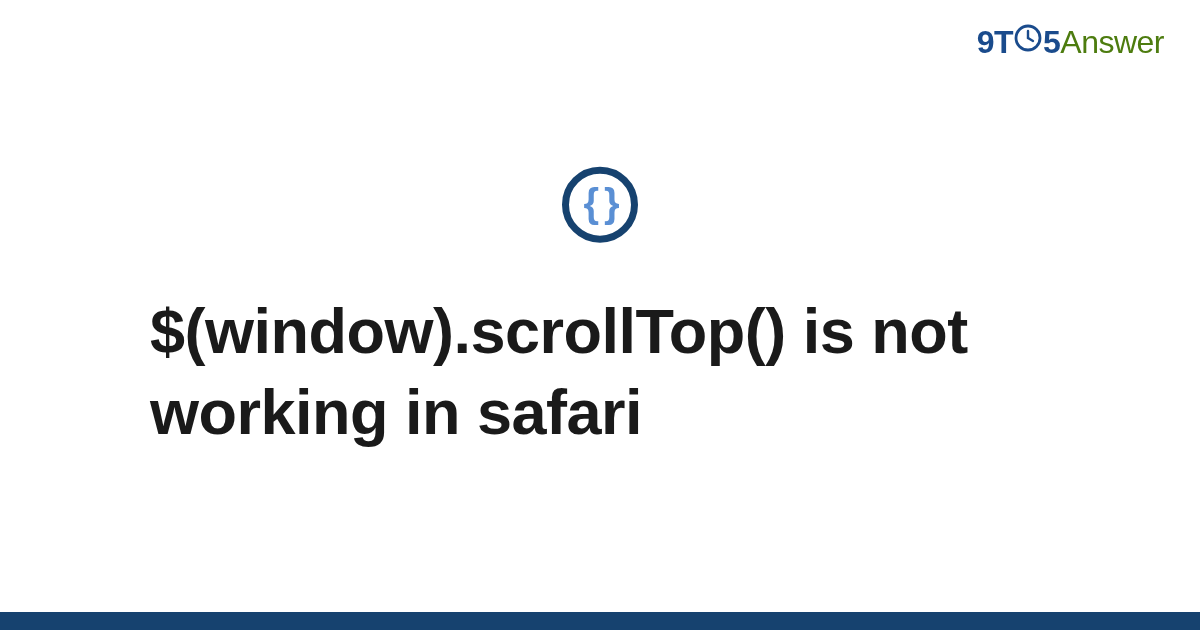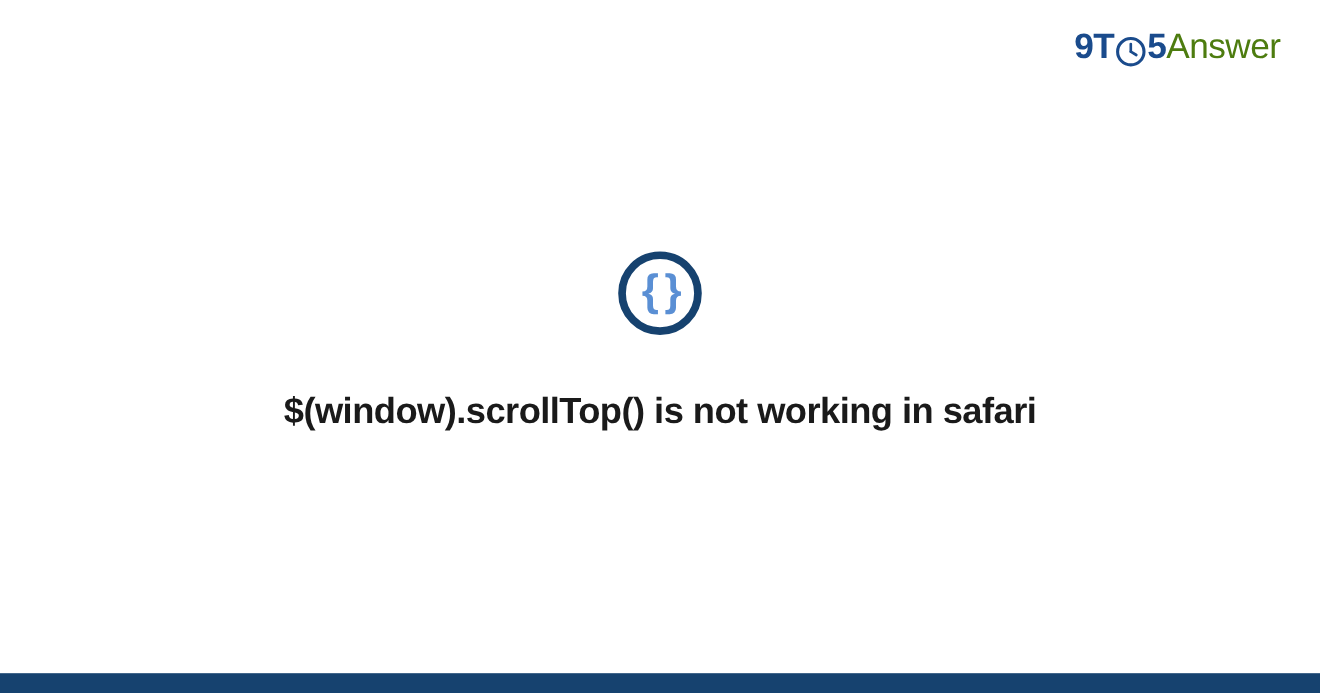--- a/index.html
+++ b/index.html
@@ -16,21 +16,21 @@
       overflow: hidden;
     }
     .logo {
       position: absolute;
       top: 24px;
       right: 36px;
       font-size: 32px;
       font-weight: 600;
       letter-spacing: -0.5px;
       display: flex;
-      align-items: flex-end;
+      align-items: flex-start;
     }
     .logo-9t {
       color: #1a4b8c;
       font-weight: 700;
     }
     .logo-clock {
       display: inline-flex;
       align-items: center;
       justify-content: center;
       width: 28px;
@@ -72,21 +72,21 @@
     .code-icon-braces {
       font-size: 40px;
       font-weight: 700;
       color: #5a8fd4;
       letter-spacing: -3px;
       font-family: Arial, sans-serif;
       line-height: 1;
       margin-top: -4px;
     }
     .title {
-      font-size: 33px;
+      font-size: 63px;
       font-weight: 700;
       color: #1a1a1a;
       text-align: left;
       line-height: 1.28;
       max-width: 900px;
       letter-spacing: -0.5px;
     }
     .bottom-bar {
       position: absolute;
       bottom: 0;

